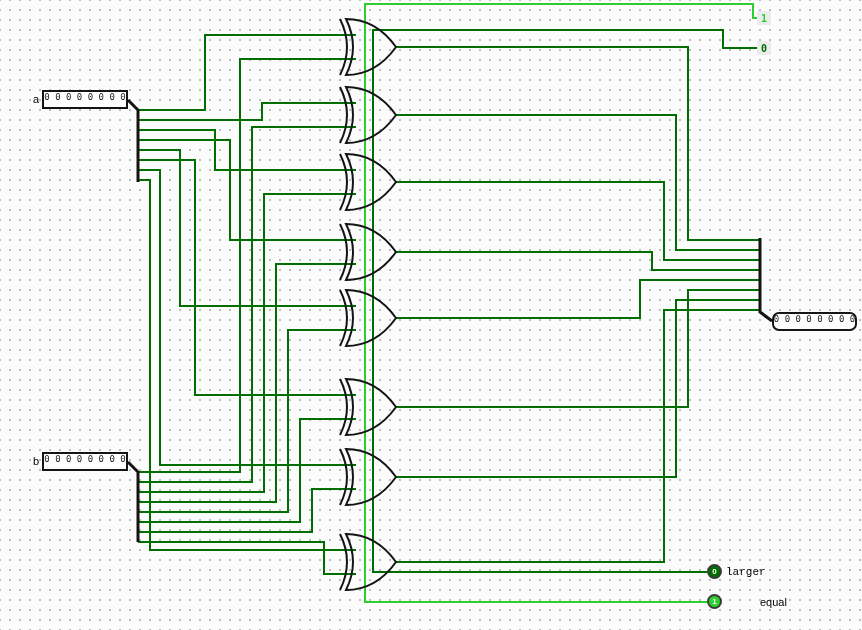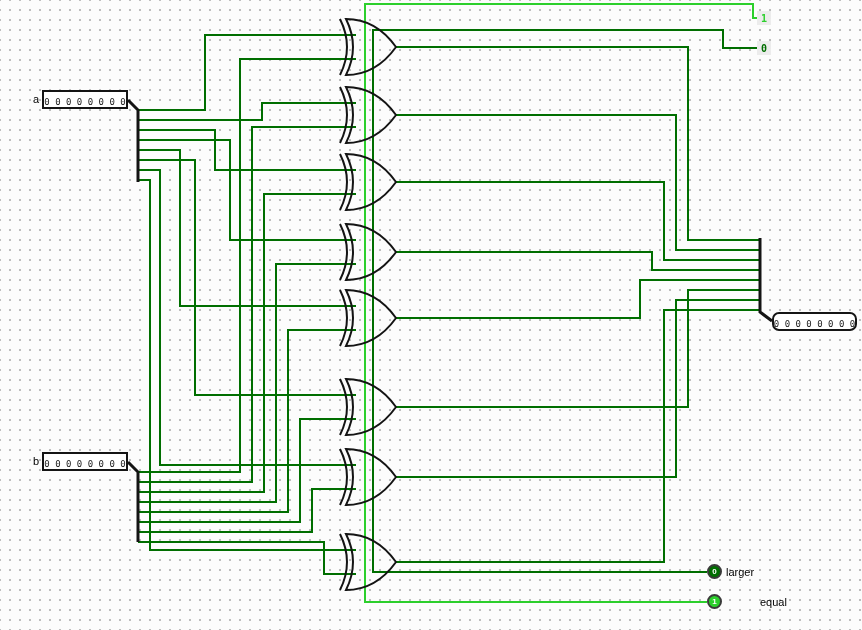--- a/index.html
+++ b/index.html
@@ -8,30 +8,30 @@
     position: relative; width: 862px; height: 630px;
     background-color: #fcfcfc;
     background-image: radial-gradient(circle, #bdbdbd 0.7px, transparent 1.4px);
     background-size: 10px 10px;
     background-position: 5px 5px;
     font-family: "Liberation Sans", sans-serif;
   }
   svg.layer { position: absolute; left: 0; top: 0; }
   .pin-rect {
     position: absolute; height: 19px; border: 2px solid #141414; background: #ffffff;
-    display: flex; align-items: flex-end; justify-content: center;
+    display: flex; align-items: flex-start; justify-content: center;
     font: 9px "DejaVu Sans Mono", monospace; color: #1a1a1a; white-space: nowrap;
   }
   #pin-a-rect   { left: 42px;  top: 90px;  width: 86px; }
   #pin-b-rect   { left: 42px;  top: 452px; width: 86px; }
   #pin-result-rect { left: 772px; top: 312px; width: 85px; border-radius: 7px; }
   .pin-label { position: absolute; font-size: 11px; color: #000; }
   #pin-a-label { left: 33px; top: 93px; }
   #pin-b-label { left: 33px; top: 455px; }
-  #label-larger { left: 726px; top: 566px; }
+  #label-larger { left: 726px; top: 566px; font-family: Liberation Mono, monospace; }
   #label-equal  { left: 760px; top: 596px; }
   .round-pin {
     position: absolute; width: 15px; height: 15px; border: 2px solid #3a3a3a;
     border-radius: 50%; color: #ffffff; font: bold 8px "Liberation Sans", sans-serif;
     display: flex; align-items: center; justify-content: center;
   }
   #pin-larger { left: 707px; top: 564px; }
   #pin-equal  { left: 707px; top: 594px; }
   .const {
     position: absolute; width: 14px; height: 14px; background: #ececec;

